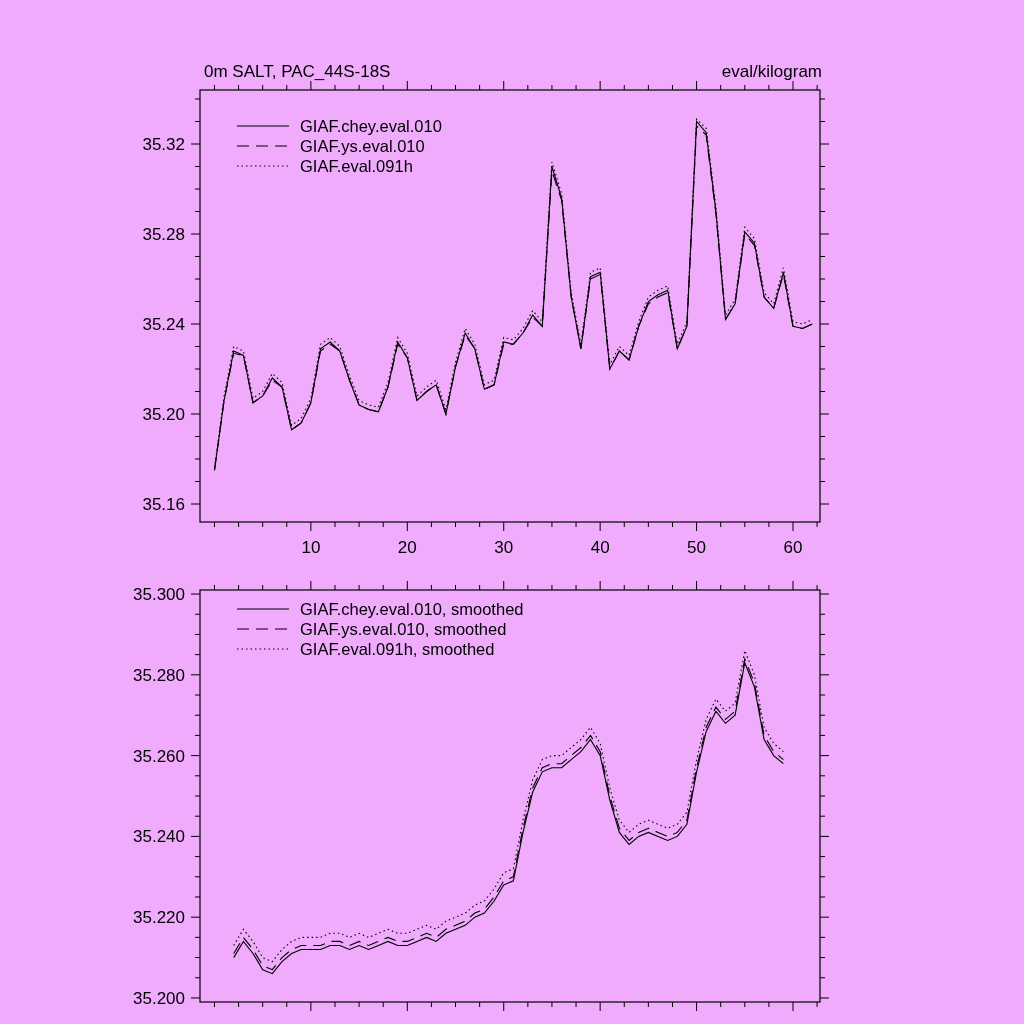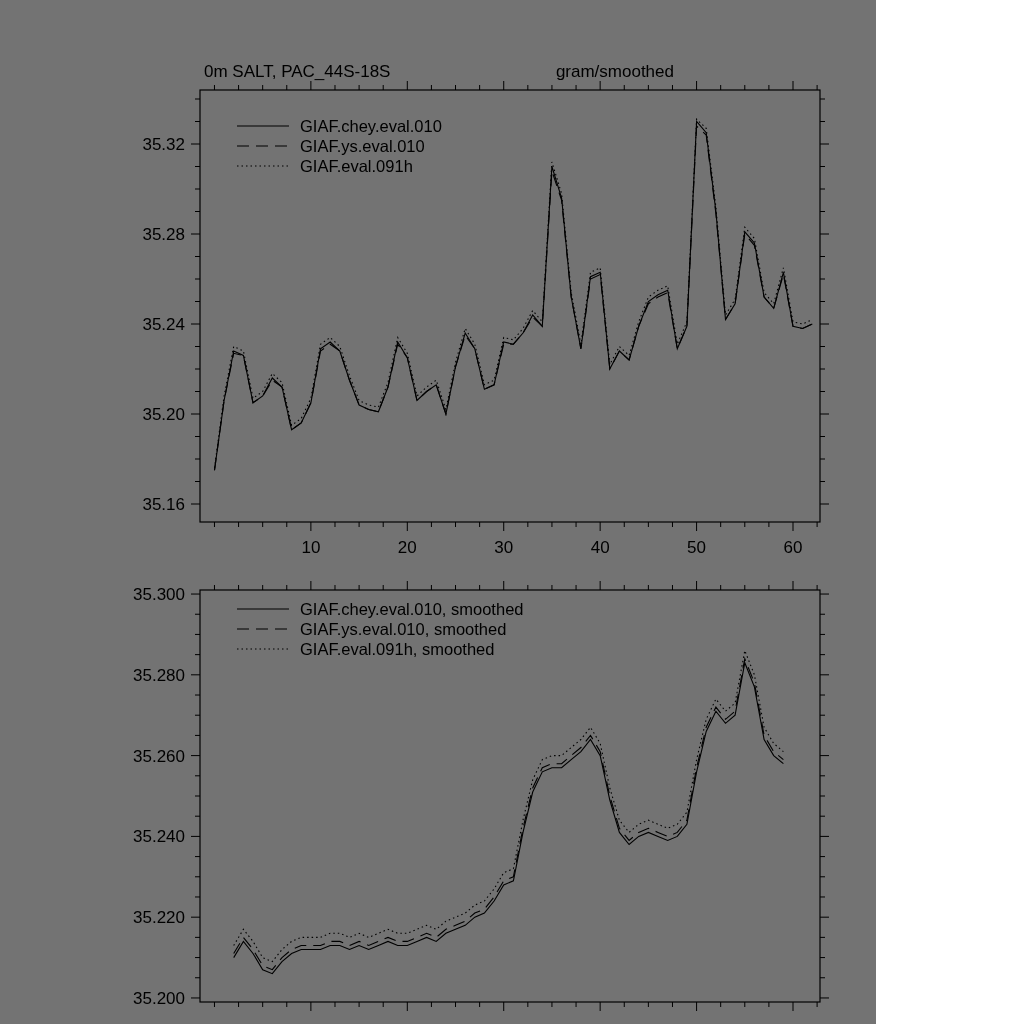--- a/index.html
+++ b/index.html
@@ -1,29 +1,29 @@
 <!DOCTYPE html>
 <html><head>
 <meta charset="utf-8">
 <style>
   html,body{margin:0;padding:0;background:#ffffff;}
-  #page{position:relative;width:876px;height:1024px;background:#737373;
+  #page{position:relative;width:1024px;height:1024px;background:#f0abfc;
         font-family:"Liberation Sans",sans-serif;color:#000;overflow:hidden;}
   #plot{position:absolute;left:0;top:0;}
   svg text{font-family:"Liberation Sans",sans-serif;fill:#000;}
   .title{position:absolute;top:62px;font-size:17px;white-space:nowrap;}
   .title-left{left:204px;}
   .title-right{right:202px;}
 </style>
 </head>
 <body>
 
 <div id="page">
   <div class="title title-left">0m SALT, PAC_44S-18S</div>
-  <div class="title title-right">gram/smoothed</div>
+  <div class="title title-right">eval/kilogram</div>
   <svg id="plot" width="1024" height="1024" viewBox="0 0 1024 1024">
       <g stroke="none" fill="none">
         <rect x="200" y="90" width="620" height="432" fill="none" stroke="#000000" stroke-width="1.2"></rect>
         <line x1="200" y1="504.00000000001" x2="191" y2="504.00000000001" stroke="#000"></line>
         <line x1="820" y1="504.00000000001" x2="829" y2="504.00000000001" stroke="#000"></line>
         <text x="185" y="510.00000000001" text-anchor="end" font-size="17" stroke="none" fill="#000">35.16</text>
         <line x1="200" y1="413.999999999996" x2="191" y2="413.999999999996" stroke="#000"></line>
         <line x1="820" y1="413.999999999996" x2="829" y2="413.999999999996" stroke="#000"></line>
         <text x="185" y="419.999999999996" text-anchor="end" font-size="17" stroke="none" fill="#000">35.20</text>
         <line x1="200" y1="323.99999999999795" x2="191" y2="323.99999999999795" stroke="#000"></line>

